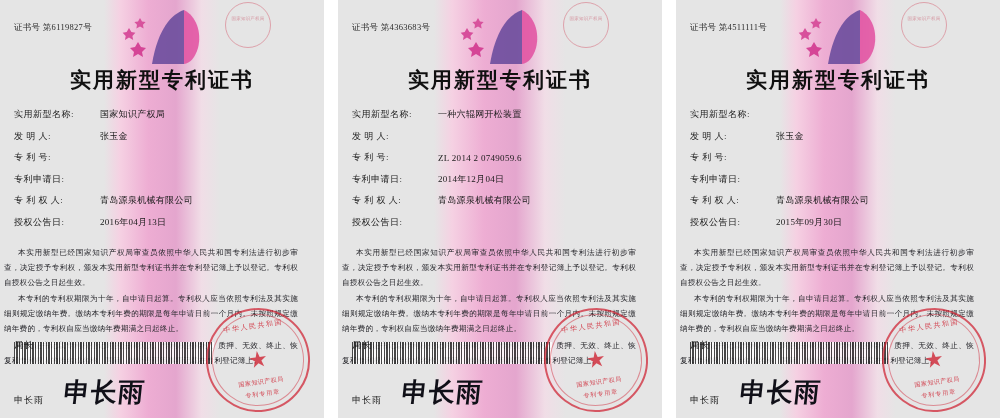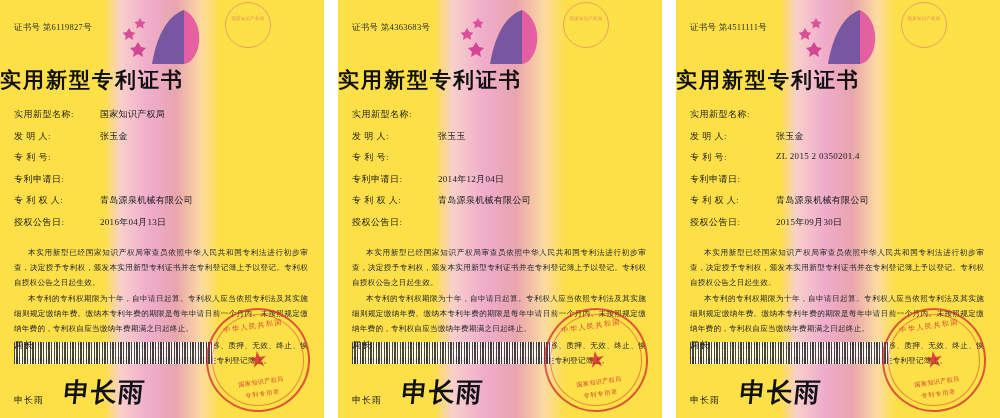--- a/index.html
+++ b/index.html
@@ -18,21 +18,21 @@
     flex-direction: row;
     width: 1000px;
     height: 418px;
     align-items: flex-start;
     justify-content: space-between;
   }
   .cert {
     position: relative;
     width: 324px;
     height: 418px;
-    background: #fde047;
+    background: #e5e5e5;
     overflow: hidden;
     box-sizing: border-box;
   }
   
   .banner {
     position: absolute;
     top: 0;
     left: 104px;
     width: 116px;
     height: 418px;
@@ -88,56 +88,57 @@
     width: 92px;
     height: 62px;
   }
   .emblem svg { display: block; }
   
   .title {
     position: absolute;
     top: 66px;
     left: 0;
     width: 100%;
+    text-align: center;
     font-size: 21px;
     font-weight: bold;
     letter-spacing: 2px;
     color: #101010;
     font-family: Liberation Serif, serif;
   }
   
   .fields {
     position: absolute;
     top: 108px;
     left: 14px;
     width: 296px;
   }
   .field {
     display: flex;
     flex-direction: row;
-    align-items: flex-start;
+    align-items: center;
     font-size: 9px;
     color: #1a1a1a;
     margin-bottom: 8.5px;
     white-space: nowrap;
   }
   .field .lab {
     width: 86px;
     flex: 0 0 86px;
     letter-spacing: 0.5px;
   }
   .field .val {
     flex: 1 1 auto;
     letter-spacing: 0.3px;
   }
   
   .body-text {
     position: absolute;
     top: 246px;
-    left: 14px;
+    left: 4px;
     width: 294px;
     font-size: 7.6px;
     line-height: 1.95;
     color: #26262b;
     text-align: justify;
     letter-spacing: 0.2px;
   }
   .body-text p {
     margin: 0 0 2px 0;
     text-indent: 14px;
@@ -317,27 +318,28 @@
         <path d="M11 20 l2.4 4 4 .8 -3 3.2 .8 4 -4.2 -2.4 -4 2.4 .7 -4 -3 -3.2 4 -.8 z" fill="#d2398f" opacity="0.85"></path>
         <path d="M22 10 l2 3.4 3.6 .6 -2.6 2.8 .6 3.6 -3.6 -2 -3.6 2 .6 -3.6 -2.6 -2.8 3.6 -.6 z" fill="#d2398f" opacity="0.8"></path>
       </svg>
     </div>
 
     <div class="title">实用新型专利证书</div>
 
     <div class="fields">
       <div class="field">
         <span class="lab">实用新型名称:</span>
+        <span class="val">一种六辊网开松装置</span>
       </div>
       <div class="field">
         <span class="lab">发 明 人:</span>
-        <span class="val">张玉玉</span>
       </div>
       <div class="field">
         <span class="lab">专 利 号:</span>
+        <span class="val">ZL 2014 2 0749059.6</span>
       </div>
       <div class="field">
         <span class="lab">专利申请日:</span>
         <span class="val">2014年12月04日</span>
       </div>
       <div class="field">
         <span class="lab">专 利 权 人:</span>
         <span class="val">青岛源泉机械有限公司</span>
       </div>
       <div class="field">
@@ -393,21 +395,20 @@
     <div class="fields">
       <div class="field">
         <span class="lab">实用新型名称:</span>
       </div>
       <div class="field">
         <span class="lab">发 明 人:</span>
         <span class="val">张玉金</span>
       </div>
       <div class="field">
         <span class="lab">专 利 号:</span>
-        <span class="val">ZL 2015 2 0350201.4</span>
       </div>
       <div class="field">
         <span class="lab">专利申请日:</span>
       </div>
       <div class="field">
         <span class="lab">专 利 权 人:</span>
         <span class="val">青岛源泉机械有限公司</span>
       </div>
       <div class="field">
         <span class="lab">授权公告日:</span>

